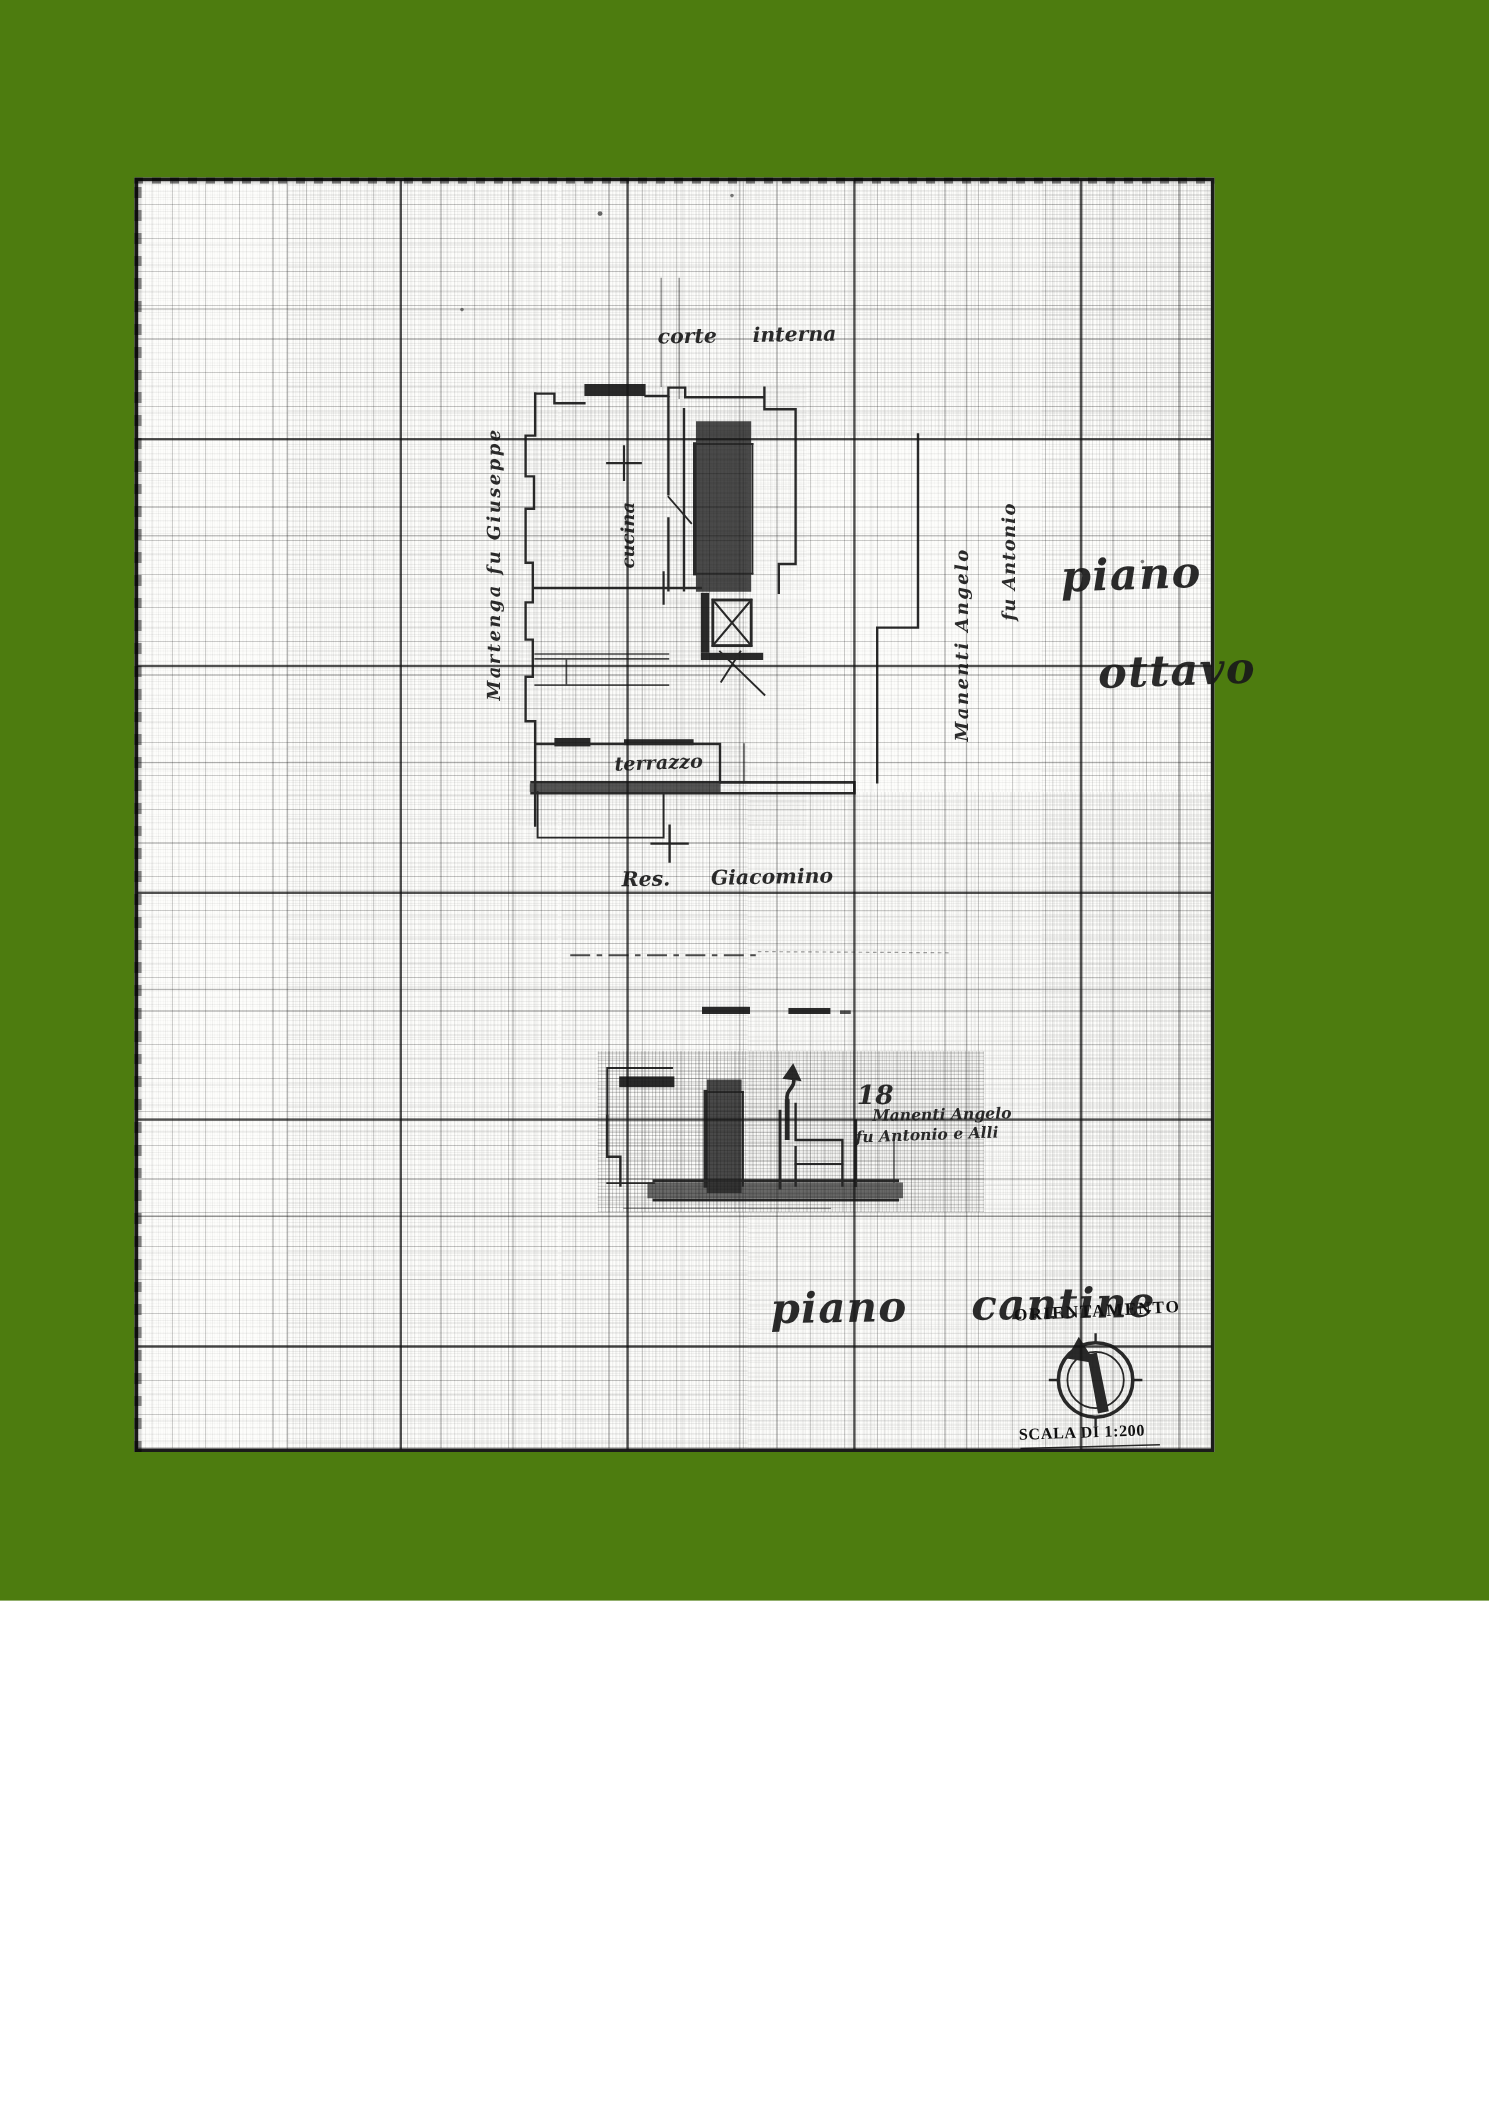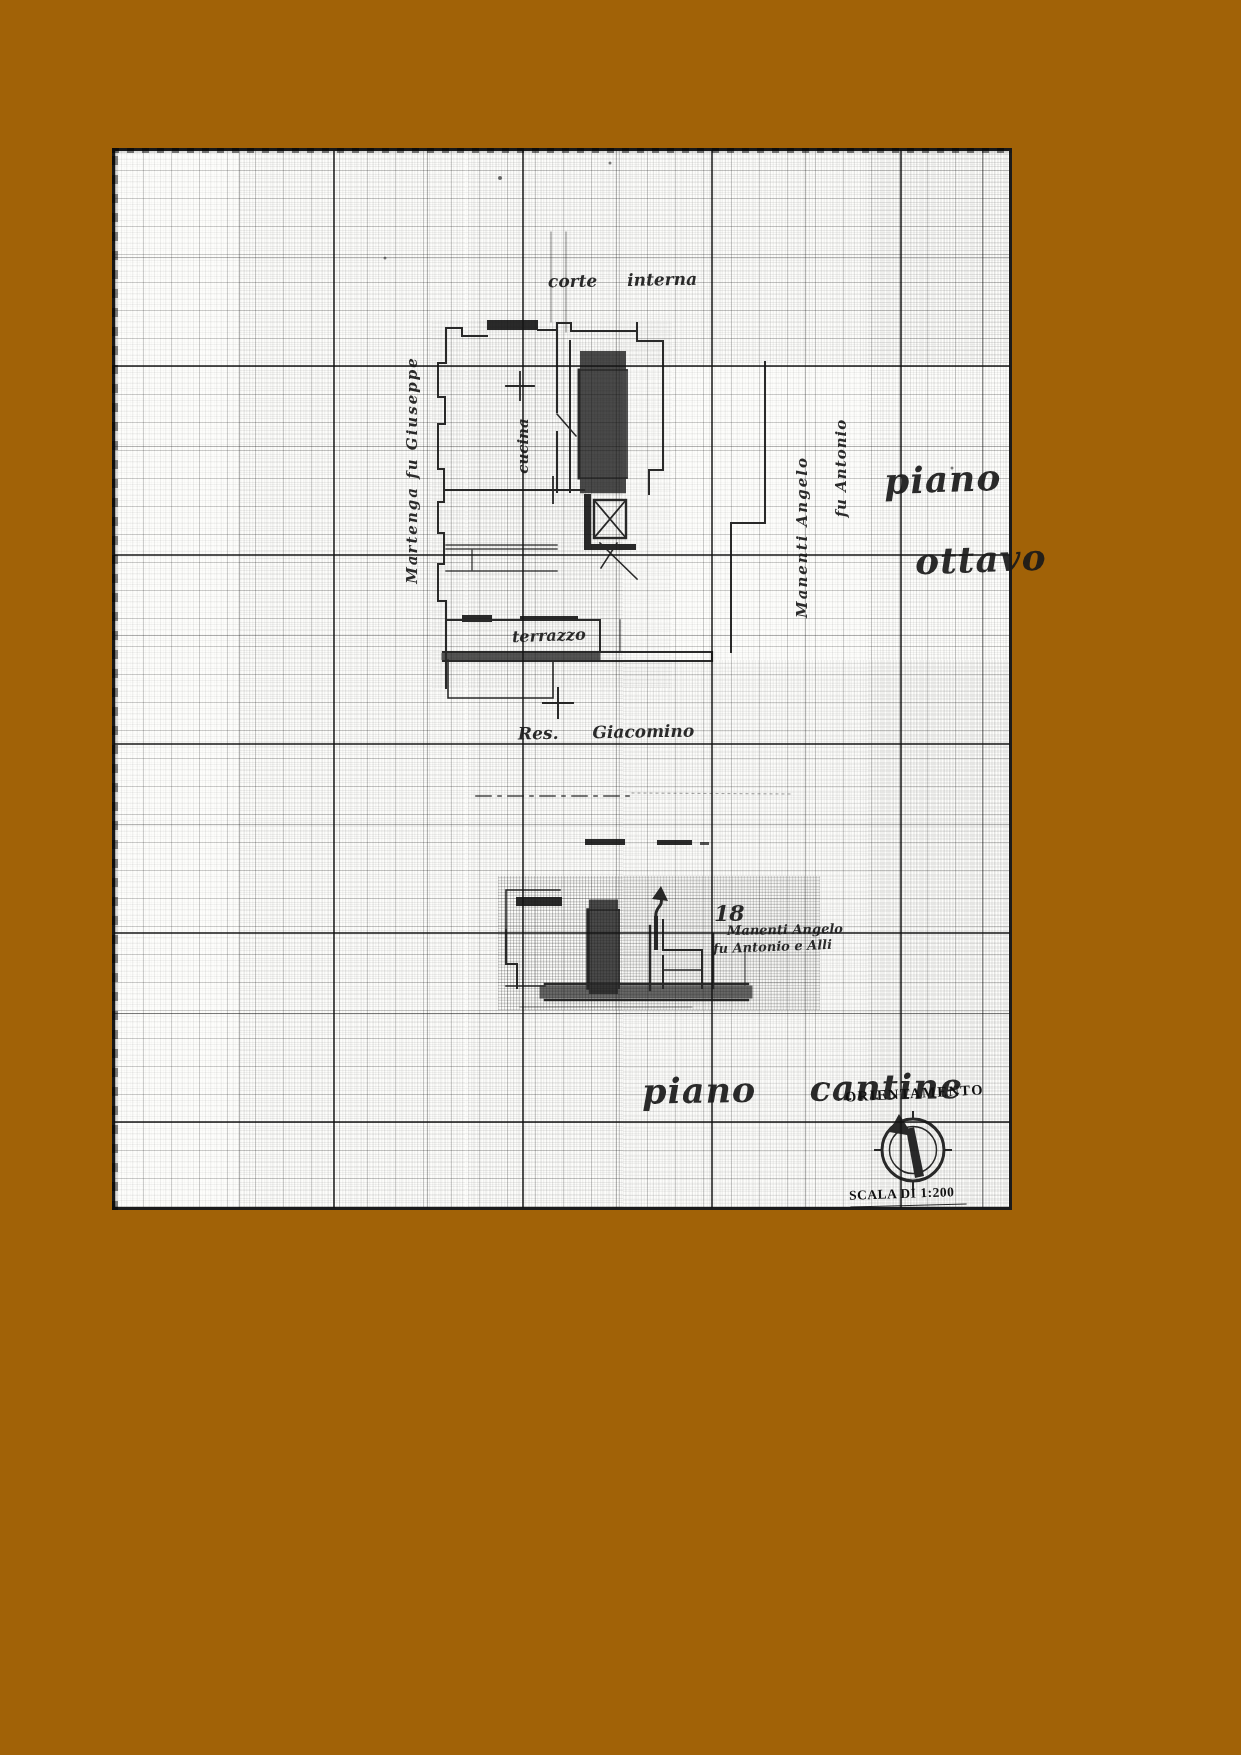--- a/index.html
+++ b/index.html
@@ -1,16 +1,16 @@
 <!DOCTYPE html>
 <html><head>
 <meta charset="utf-8">
 <style>
   html,body{margin:0;padding:0;background:#ffffff;}
-  #page{position:relative;width:1241px;height:1755px;background:#a16207;overflow:hidden;
+  #page{position:relative;width:1241px;height:1334px;background:#4d7c0f;overflow:hidden;
         font-family:"DejaVu Serif",serif;}
   
   .paper{position:absolute;left:112px;top:148px;width:900px;height:1062px;box-sizing:border-box;
          border:3px solid #1b1b1b;background-color:#fdfdfb;
          background-image:
            repeating-linear-gradient(0deg, rgba(20,20,20,0.16) 0 1px, transparent 1px 28px),
            repeating-linear-gradient(90deg, rgba(20,20,20,0.16) 0 1px, transparent 1px 28px),
            repeating-linear-gradient(0deg, rgba(20,20,20,0.05) 0 1px, transparent 1px 5.6px),
            repeating-linear-gradient(90deg, rgba(20,20,20,0.05) 0 1px, transparent 1px 5.6px);}
   .mottle{position:absolute;pointer-events:none;background-image:

